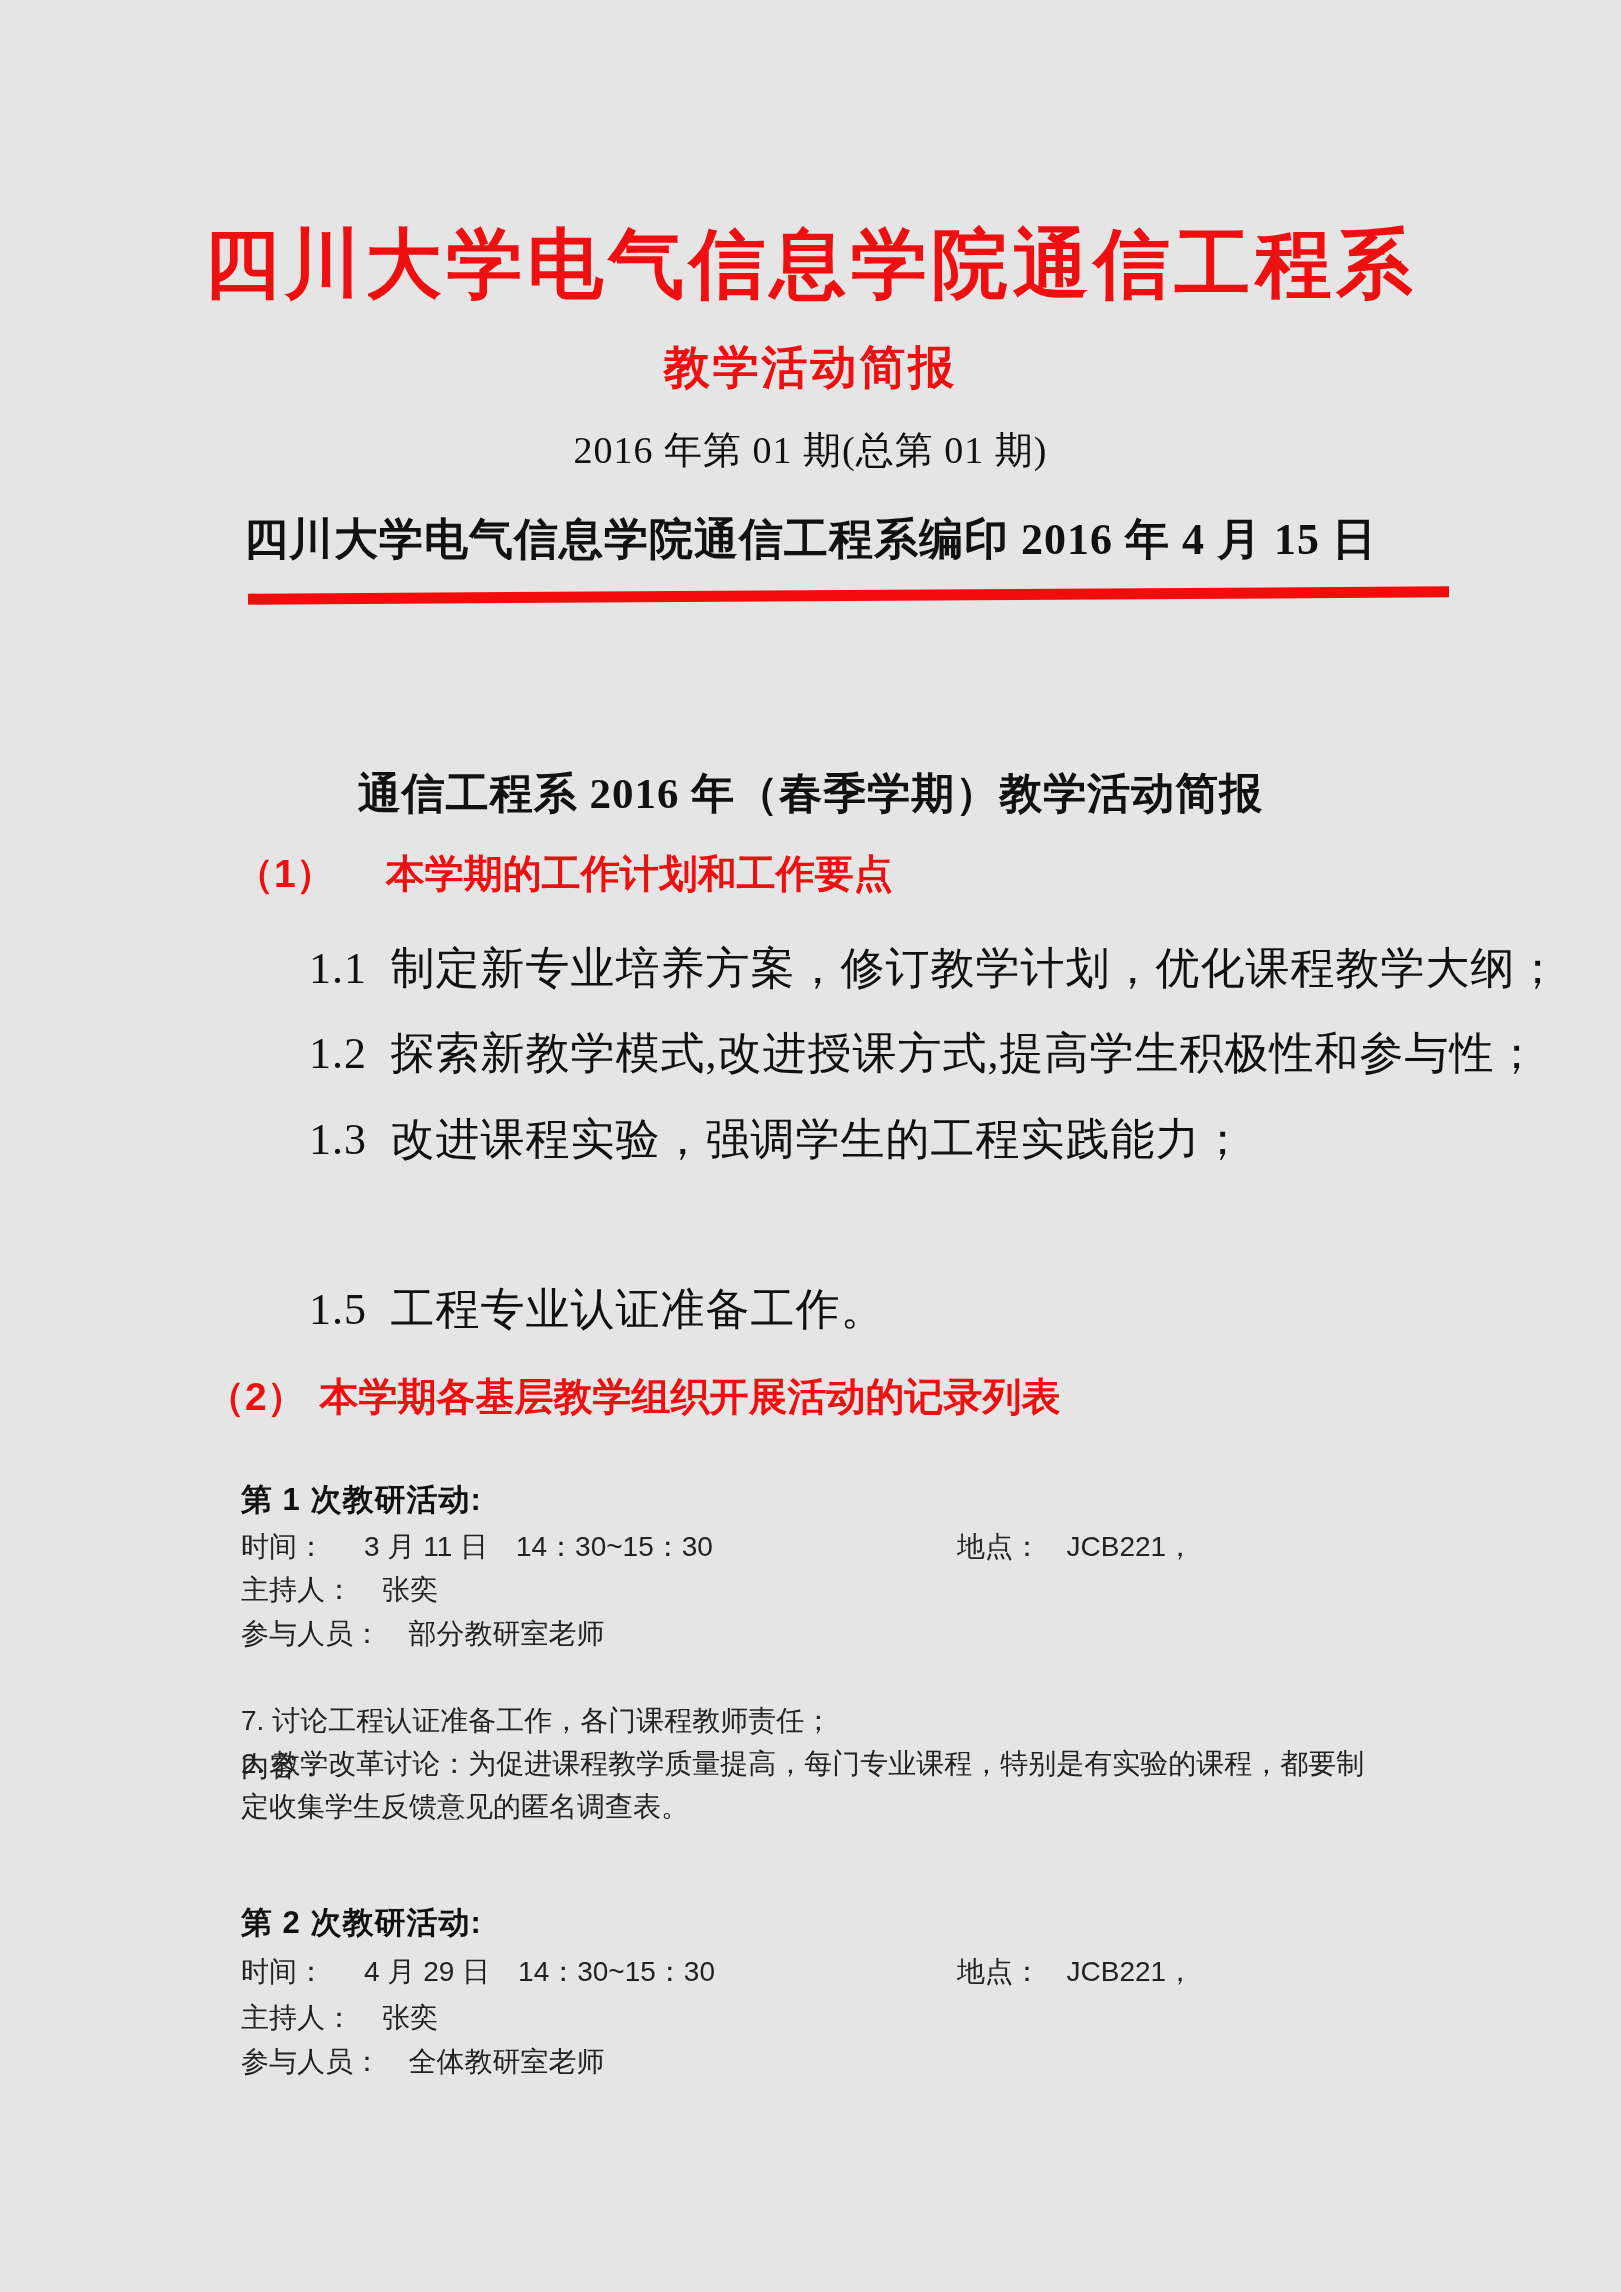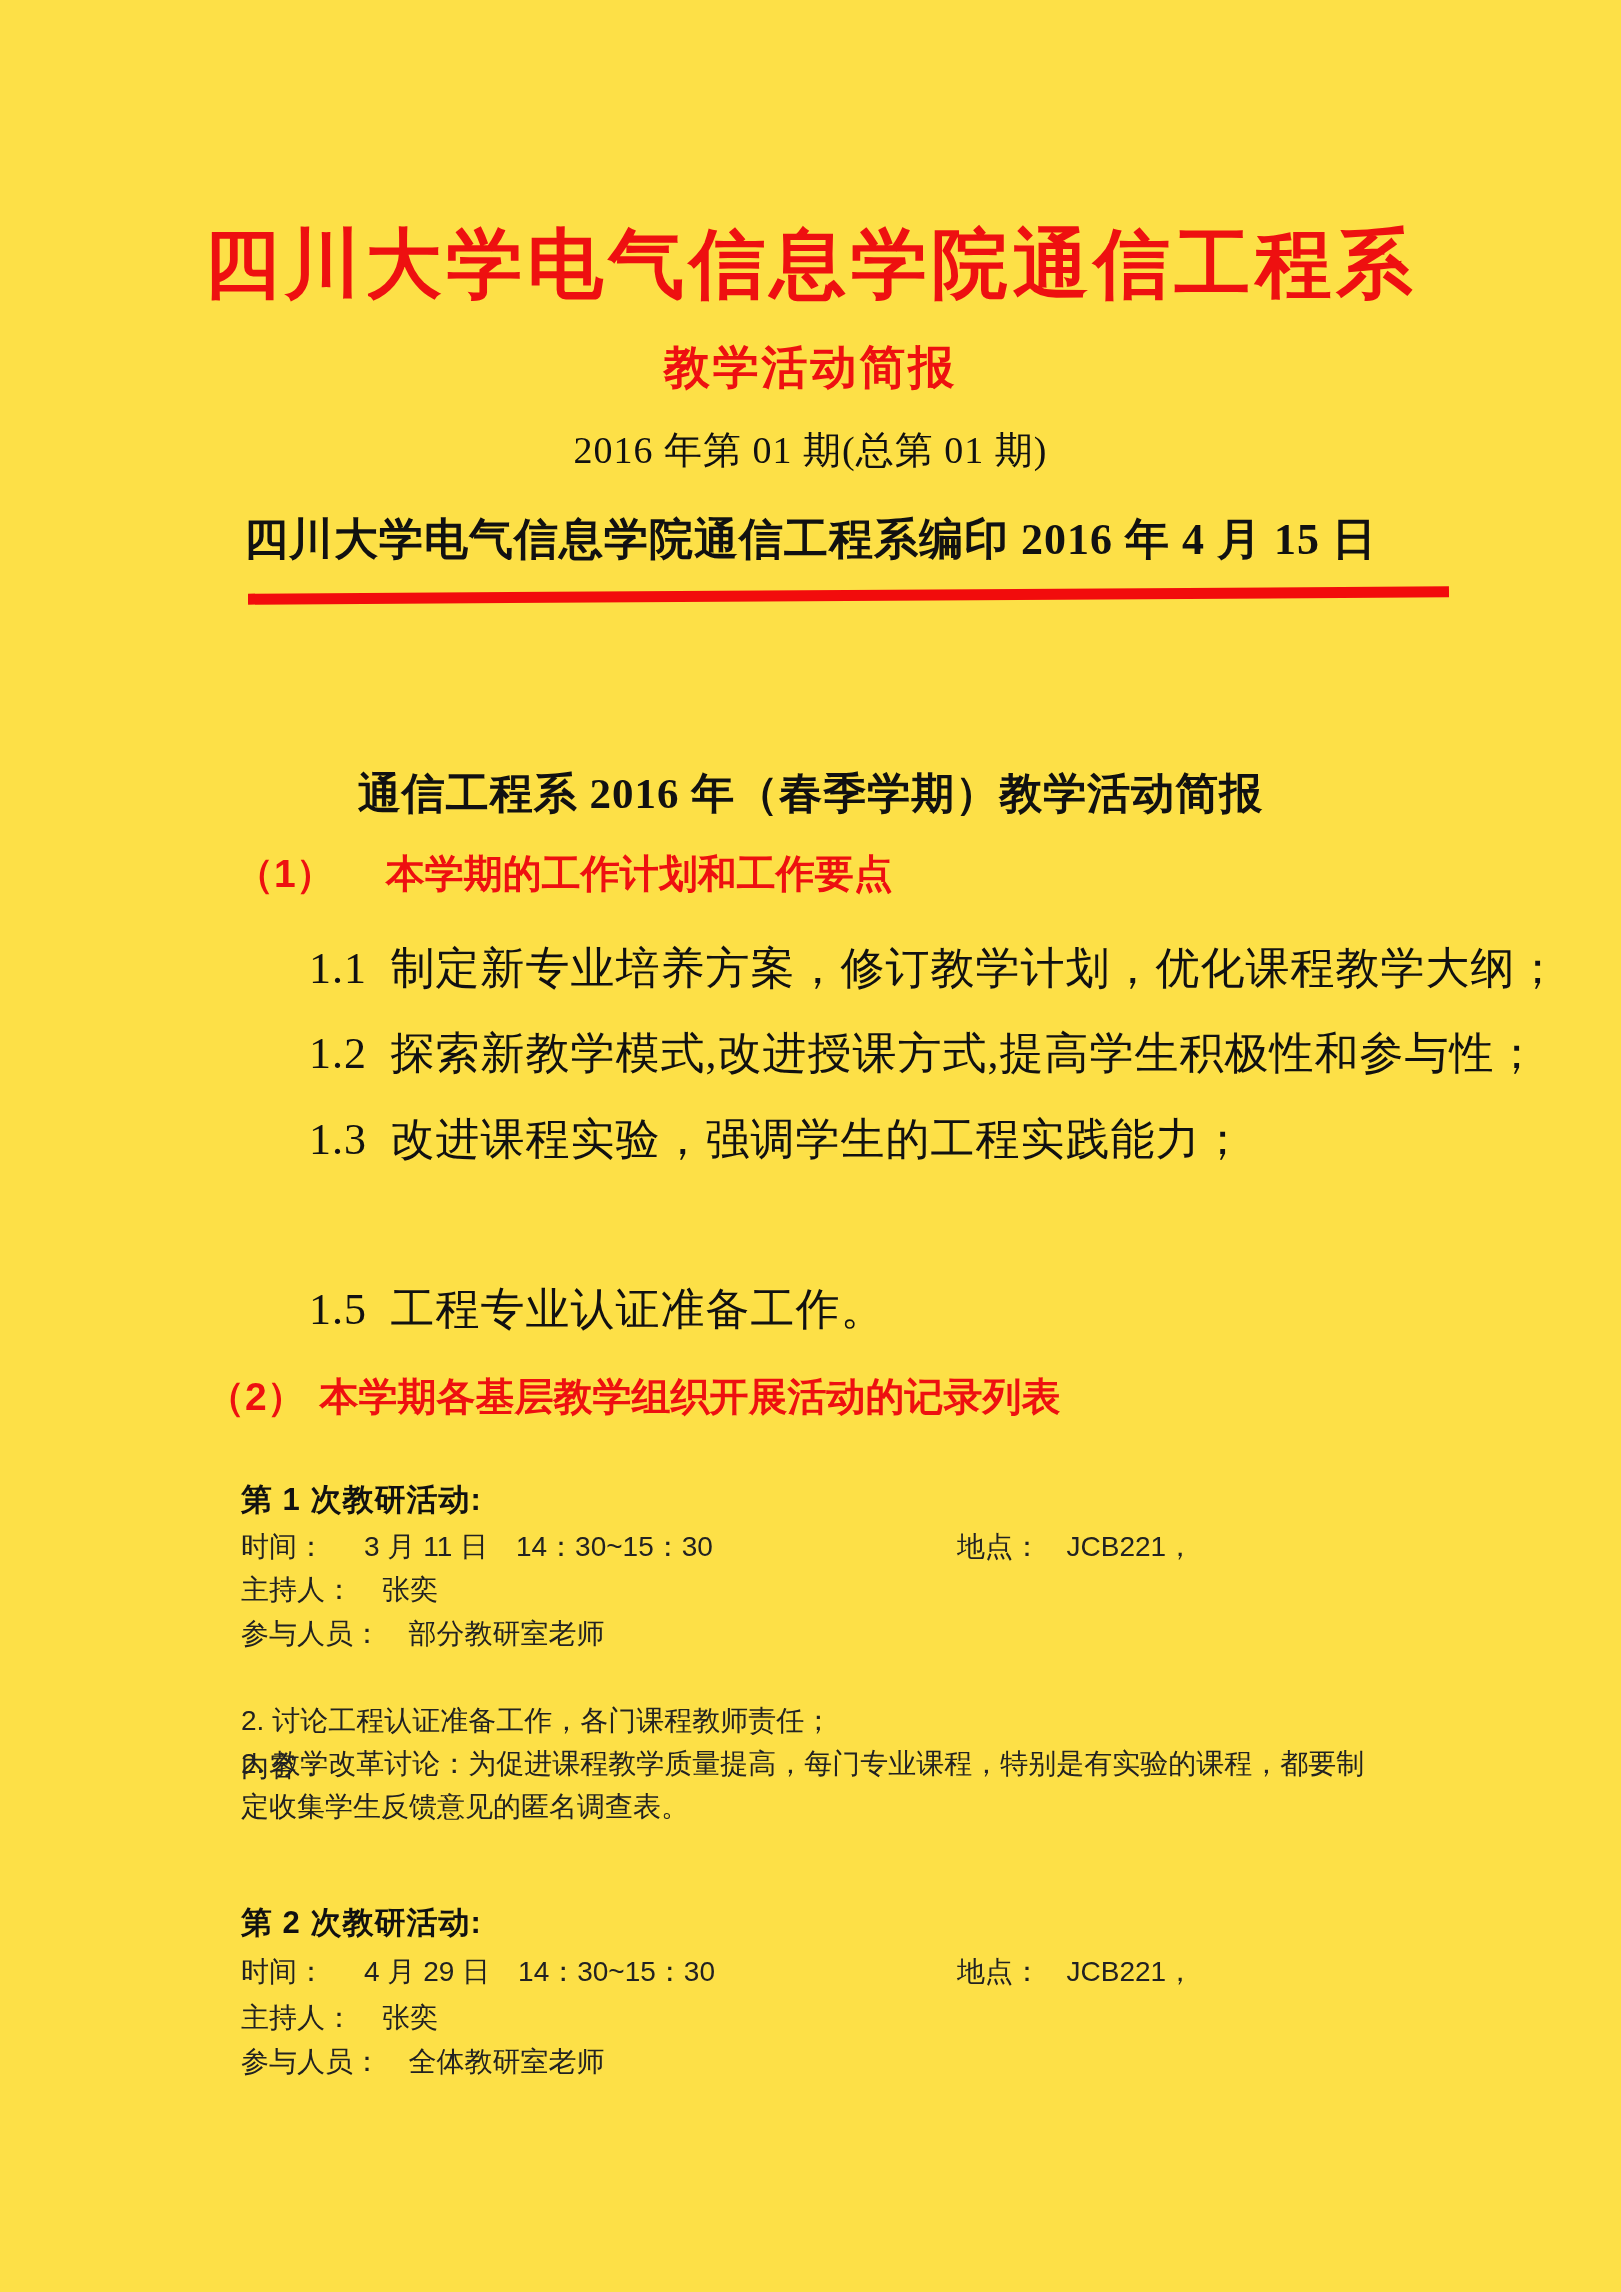--- a/index.html
+++ b/index.html
@@ -1,19 +1,19 @@
 <!DOCTYPE html>
 <html><head>
 <meta charset="utf-8">
 <style>
   html,body{margin:0;padding:0;background:#ffffff;}
   .page{
     position:relative;
     width:1621px;height:2293px;
-    background:#fde047;
+    background:#e5e5e5;
     overflow:hidden;
     font-family:"Liberation Serif","DejaVu Serif",serif;
     color:#1a1a1a;
   }
   
   .doc-title{
     position:absolute;top:214px;left:0;width:100%;
     text-align:center;
     font-size:76px;font-weight:700;letter-spacing:4.9px;
     color:#ee1010;
@@ -137,21 +137,21 @@
       <span class="lab-loc">地点：</span><span>JCB221，</span>
     </span>
   </div>
   <div class="act-line a1-host">
     <span class="lab-host">主持人：</span><span>张奕</span>
   </div>
   <div class="act-line a1-part">
     <span class="lab-part">参与人员：</span><span>部分教研室老师</span>
   </div>
   <div class="act-line a1-content">内容：</div>
-  <div class="act-line a1-c1">2. 讨论工程认证准备工作，各门课程教师责任；</div>
+  <div class="act-line a1-c1">7. 讨论工程认证准备工作，各门课程教师责任；</div>
   <div class="act-line a1-c2">2. 教学改革讨论：为促进课程教学质量提高，每门专业课程，特别是有实验的课程，都要制定收集学生反馈意见的匿名调查表。</div>
 
   <div class="act-line act-title a2-title">第 2 次教研活动:</div>
   <div class="act-line a2-time">
     <span class="lab-time">时间：</span><span>4 月 29 日　14：30~15：30</span>
     <span class="loc">
       <span class="lab-loc">地点：</span><span>JCB221，</span>
     </span>
   </div>
   <div class="act-line a2-host">

